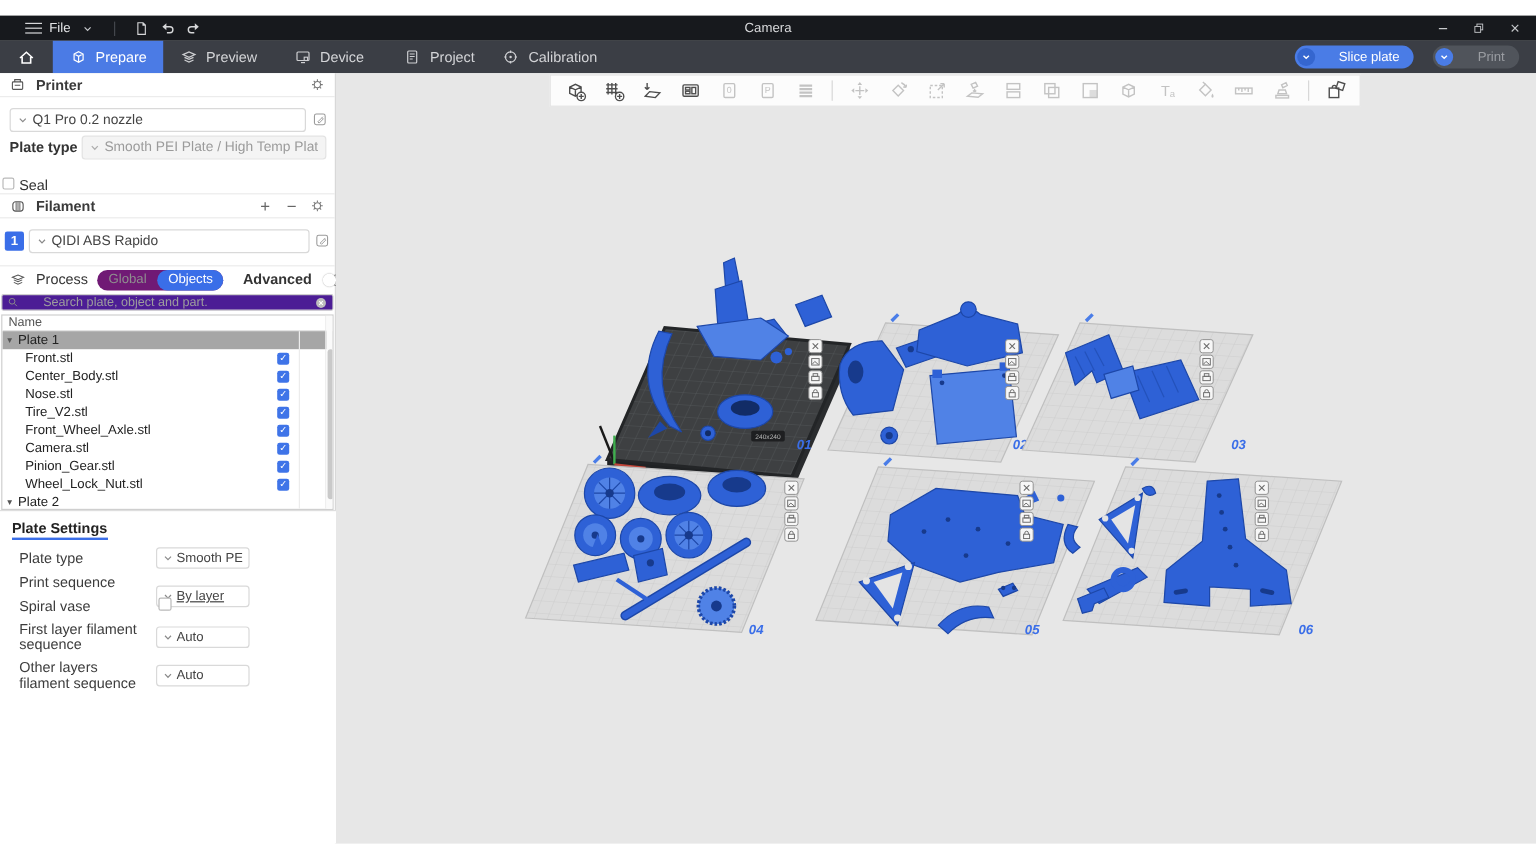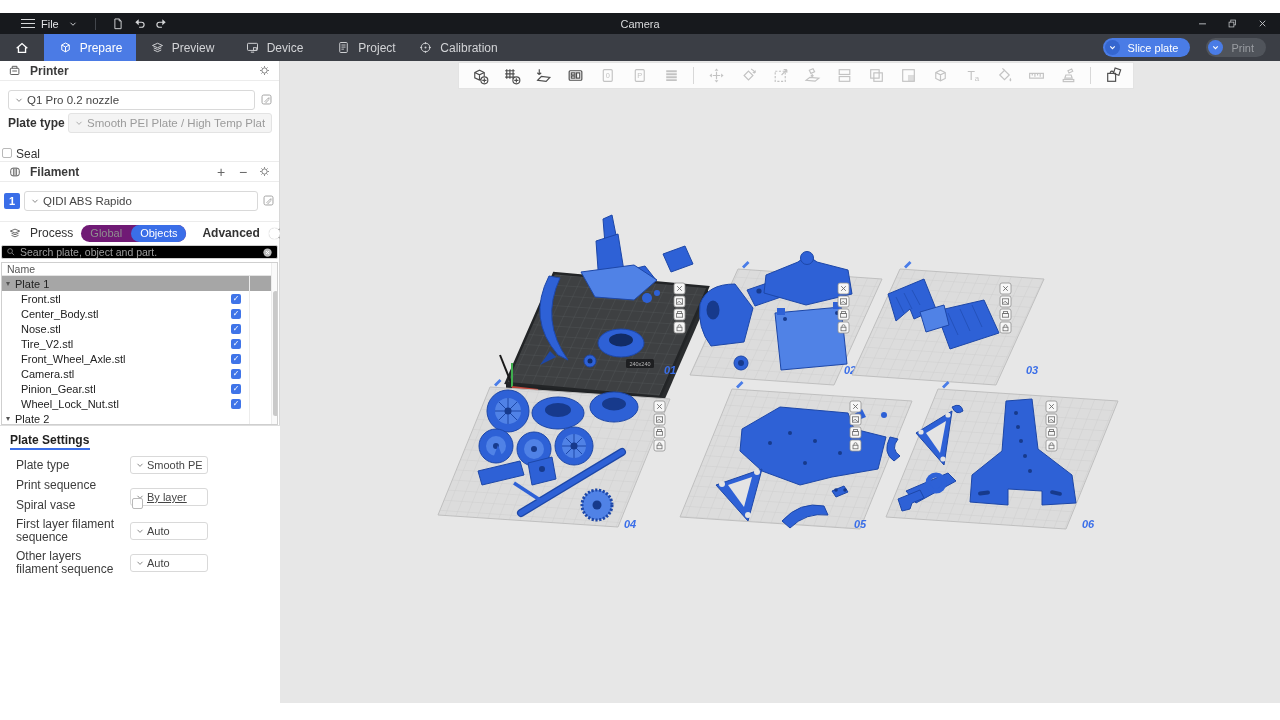--- a/index.html
+++ b/index.html
@@ -21,21 +21,21 @@
   .tb-controls span { width:20px; height:18px; display:inline-flex; align-items:center; justify-content:center; color:#c7c9cc; font-size:12px; }
 
   
   .tabbar { position:absolute; left:0; top:21px; width:1280px; height:27px; background:#3b3e45; display:flex; align-items:stretch; }
   .home { width:44px; display:flex; align-items:center; justify-content:center; }
   .tabs { display:flex; align-items:stretch; }
   .tab { min-width:92px; padding:0 0; display:flex; gap:7px; align-items:center; justify-content:center; font-size:12px; color:#d3d4d7; }
   .tab.active { background:#4b7be5; color:#fff; }
   .ticn { width:15px; height:15px; display:inline-flex; }
   .actions { position:absolute; right:14px; top:0; height:27px; display:flex; align-items:center; gap:16px; }
-  .pill { height:19px; border-radius:10px; display:flex; align-items:center; padding:0 12px 0 2px; gap:8px; font-size:11px; }
+  .pill { height:19px; border-radius:10px; display:flex; align-items:center; padding:0 12px 0 2px; gap:20px; font-size:11px; }
   .pill .cc { width:15px; height:15px; border-radius:50%; display:inline-flex; align-items:center; justify-content:center; }
   .pill.slice { background:#4a7ce6; color:#fff; }
   .pill.slice .cc { background:#3566cf; }
   .pill.print { background:#50545b; color:#9a9da2; }
   .pill.print .cc { background:#4a7ce6; }
 
   
   .content { position:absolute; left:0; top:48px; width:1280px; height:642px; }
   .sidebar { position:absolute; left:0; top:0; width:280px; height:642px; background:#fff; border-right:1px solid #d8d8d8; font-size:12px; color:#333; }
   .viewport { position:absolute; left:280px; top:0; width:1000px; height:642px; background:#e7e7e7; overflow:hidden; }
@@ -50,21 +50,21 @@
   .sel .val { white-space:nowrap; overflow:hidden; }
   .lbl { position:absolute; font-size:12px; color:#333; }
   .cbx { position:absolute; width:10px; height:10px; border:1px solid #b9b9b9; border-radius:2px; background:#fff; }
   .badge1 { position:absolute; width:16px; height:16px; background:#3a6ee8; border-radius:2px; color:#fff; font-size:11px; font-weight:bold; display:flex; align-items:center; justify-content:center; }
   .plusminus { font-size:14px; color:#666; width:14px; text-align:center; }
   .segpill { display:flex; align-items:center; background:#701a75; border-radius:9px; height:17px; font-size:11px; }
   .segpill .sg { padding:0 9px; color:#8f8f8f; }
   .segpill .sg.on { background:#3a6ee8; color:#fff; border-radius:9px; height:17px; display:flex; align-items:center; }
   .toggle { width:26px; height:13px; border-radius:7px; background:#dcdcdc; position:relative; }
   .toggle .knob { position:absolute; left:1px; top:1px; width:11px; height:11px; border-radius:50%; background:#fff; box-shadow:0 0 1px rgba(0,0,0,.4); }
-  .search { position:absolute; left:1px; top:184px; width:277px; height:14px; border:1px solid #cfcfcf; border-radius:2px; display:flex; align-items:center; gap:4px; padding:0 4px; background:#000000; }
+  .search { position:absolute; left:1px; top:184px; width:277px; height:14px; border:1px solid #cfcfcf; border-radius:2px; display:flex; align-items:center; gap:20px; padding:0 4px; background:#4c1d95; }
   .search .ph { flex:1; font-size:10.5px; color:#9d9d9d; white-space:nowrap; overflow:hidden; }
   .olist { position:absolute; left:1px; top:201px; width:277px; height:163px; border:1px solid #cfcfcf; background:#fff; overflow:hidden; }
   .olist .hdr { height:13px; border-bottom:1px solid #e3e3e3; font-size:10.5px; color:#555; padding-left:5px; display:flex; align-items:center; }
   .orow { height:15px; display:flex; align-items:center; font-size:11px; color:#222; position:relative; }
   .orow .chev { width:9px; margin-left:4px; font-size:8px; color:#555; }
   .orow.item { padding-left:19px; }
   .orow.selrow { background:#a6a6a6; }
   .orow .ck { position:absolute; right:36px; width:10px; height:10px; background:#3f74e8; border-radius:2px; color:#fff; font-size:8px; line-height:10px; text-align:center; }
   .olist .vline1 { position:absolute; left:247px; top:13px; bottom:0; width:1px; background:#ececec; }
   .olist .vline2 { position:absolute; left:269px; top:0; bottom:0; width:1px; background:#ececec; }

